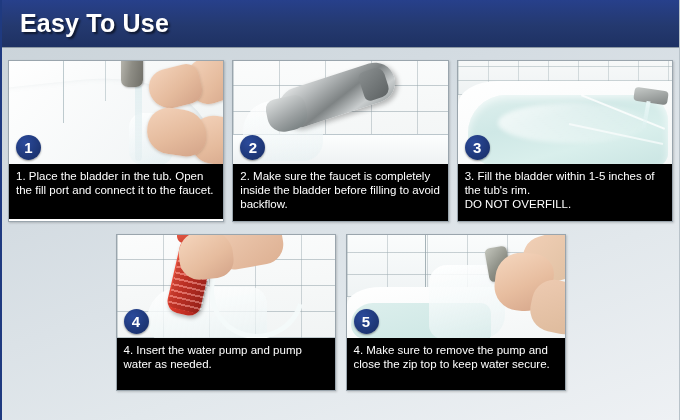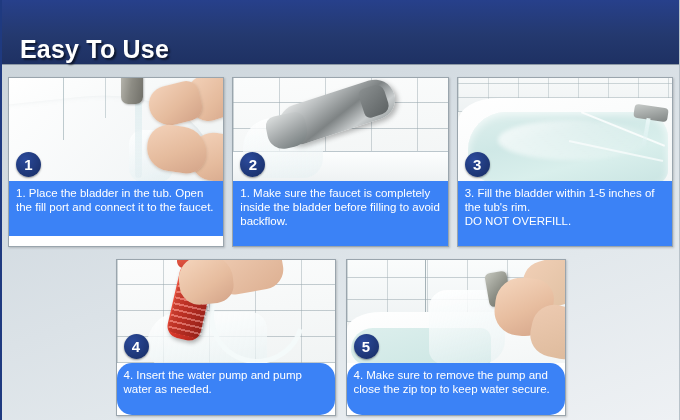--- a/index.html
+++ b/index.html
@@ -13,25 +13,25 @@
   body {
     font-family: "Liberation Sans", sans-serif;
     background: linear-gradient(160deg, #c9d2d8 0%, #d4dce2 35%, #e2e8ec 70%, #eef1f4 100%);
     border-left: 2px solid #1f3a80;
     border-right: 1px solid #b9c3ca;
     position: relative;
   }
 
   
   #header-band {
-    height: 65px;
+    height: 48px;
     background: linear-gradient(180deg, #27408b 0%, #24396f 55%, #1e3163 100%);
     border-bottom: 1px solid #8d99a5;
     display: flex;
-    align-items: flex-end;
+    align-items: center;
     padding-left: 18px;
   }
 
   #page-title {
     color: #ffffff;
     font-size: 25px;
     font-weight: bold;
     letter-spacing: 0.2px;
     text-shadow: 2px 2px 2px rgba(0,0,0,0.55);
   }
@@ -83,30 +83,30 @@
     font-weight: bold;
     display: flex;
     align-items: center;
     justify-content: center;
     box-shadow: 0 1px 2px rgba(0,0,0,0.4);
     z-index: 5;
   }
 
   
   .caption {
-    background: #3b82f6;
+    background: #000000;
     color: #ffffff;
     font-size: 11.5px;
     line-height: 14px;
-    padding: 5px 7px 18px 7px;
+    padding: 5px 7px 10px 7px;
     min-height: 55px;
     white-space: pre-line;
   }
 
-  .row-bottom .caption { min-height: 52px; border-radius: 15px; }
+  .row-bottom .caption { min-height: 52px; }
 
   
   .scene { position: absolute; inset: 0; }
 
   
   .tilewall {
     position: absolute;
     inset: 0;
     background:
       repeating-linear-gradient(0deg, rgba(150,165,172,0.55) 0 1px, transparent 1px 26px),
@@ -420,21 +420,21 @@
         <div class="scene">
           <div class="tilewall"></div>
           <div class="s2-ledge"></div>
           <div class="s2-bag"></div>
           <div class="s2-spout"></div>
           <div class="s2-spout-tip"></div>
           <div class="s2-base"></div>
         </div>
         <div class="badge">2</div>
       </div>
-      <div class="caption">1. Make sure the faucet is completely inside the bladder before filling to avoid backflow.</div>
+      <div class="caption">2. Make sure the faucet is completely inside the bladder before filling to avoid backflow.</div>
     </div>
 
     <div class="step-card">
       <div class="photo">
         <div class="scene">
           <div class="s3-wall"></div>
           <div class="s3-tub"></div>
           <div class="s3-water"></div>
           <div class="s3-sheen"></div>
           <div class="s3-fold1"></div>

